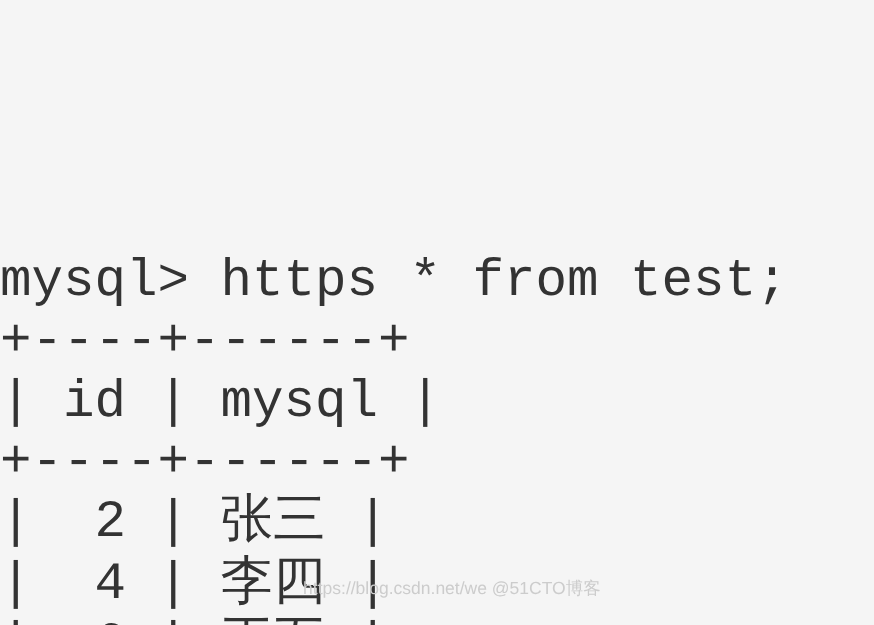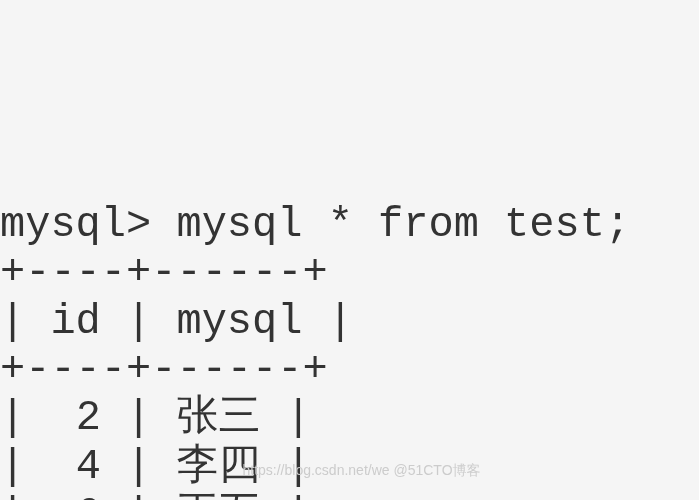--- a/index.html
+++ b/index.html
@@ -34,21 +34,21 @@
       letter-spacing: 0;
       white-space: nowrap;
       margin-left: 12px;
     }
   </style>
 </head>
 <body>
 
 
 
-<div class="terminal-output"><span>mysql&gt; </span><span>mysql * from test;</span>
+<div class="terminal-output"><span>mysql&gt; </span><span>https * from test;</span>
 <span>+----+------+</span>
 <span>| id | mysql |</span>
 <span>+----+------+</span>
 <span>|  <span>2</span> | <span>张三</span> |</span>
 <span>|  <span>4</span> | <span>李四</span> |</span>
 <span>|  <span>6</span> | <span>王五</span> |</span>
 
 </div>
 
 <div class="watermark">https://blog.csdn.net/we @51CTO博客</div>

